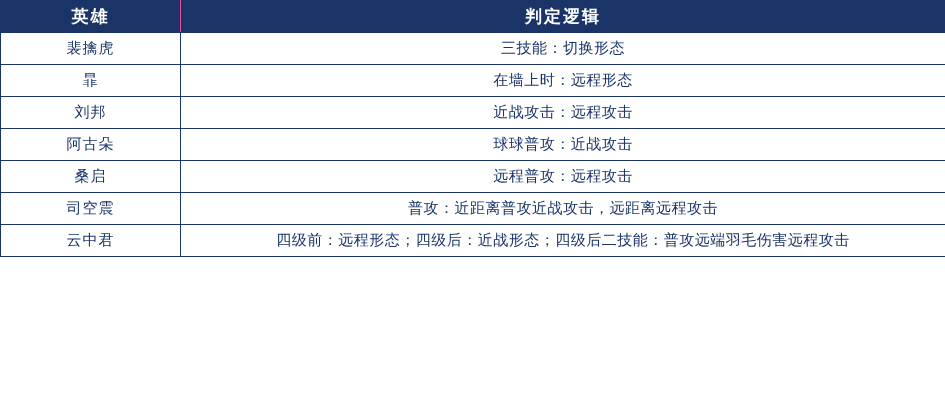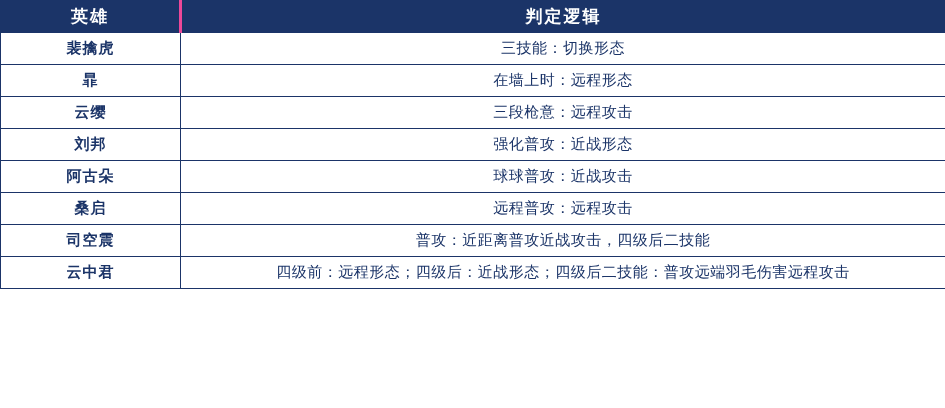--- a/index.html
+++ b/index.html
@@ -31,37 +31,37 @@
     color: #ffffff;
     font-size: 17px;
     font-weight: bold;
     letter-spacing: 2px;
     text-align: center;
     height: 31px;
     padding: 0;
     border: 1px solid #1b3468;
   }
   table.hero-table thead th.th-hero {
-    border-right: 3px solid #ec4899;
+    border-right: 1px solid #ec4899;
     font-family: Liberation Serif, serif;
   }
   table.hero-table tbody td {
     height: 31px;
     padding: 0 4px;
     text-align: center;
     vertical-align: middle;
     border: 1px solid #1b3468;
     font-size: 15px;
     color: #1b3468;
     background: #ffffff;
     white-space: nowrap;
     overflow: hidden;
   }
   table.hero-table tbody td.cell-hero {
-    font-weight: bold;
+    font-weight: normal;
     letter-spacing: 1px;
     margin-left: 8px;
   }
   table.hero-table tbody td.cell-logic {
     letter-spacing: 0.5px;
   }
   table.hero-table tbody tr:last-child td {
     border-bottom: 1px solid #1b3468;
   }
 </style>
@@ -83,38 +83,34 @@
     <tbody>
       <tr>
         <td class="cell-hero">裴擒虎</td>
         <td class="cell-logic">三技能：切换形态</td>
       </tr>
       <tr>
         <td class="cell-hero">暃</td>
         <td class="cell-logic">在墙上时：远程形态</td>
       </tr>
       <tr>
-        <td class="cell-hero">云缨</td>
-        <td class="cell-logic">三段枪意：远程攻击</td>
-      </tr>
-      <tr>
         <td class="cell-hero">刘邦</td>
-        <td class="cell-logic">强化普攻：近战形态</td>
+        <td class="cell-logic">近战攻击：远程攻击</td>
       </tr>
       <tr>
         <td class="cell-hero">阿古朵</td>
         <td class="cell-logic">球球普攻：近战攻击</td>
       </tr>
       <tr>
         <td class="cell-hero">桑启</td>
         <td class="cell-logic">远程普攻：远程攻击</td>
       </tr>
       <tr>
         <td class="cell-hero">司空震</td>
-        <td class="cell-logic">普攻：近距离普攻近战攻击，四级后二技能</td>
+        <td class="cell-logic">普攻：近距离普攻近战攻击，远距离远程攻击</td>
       </tr>
       <tr>
         <td class="cell-hero">云中君</td>
         <td class="cell-logic">四级前：远程形态；四级后：近战形态；四级后二技能：普攻远端羽毛伤害远程攻击</td>
       </tr>
     </tbody>
   </table>
 </div>
 
 </body></html>

